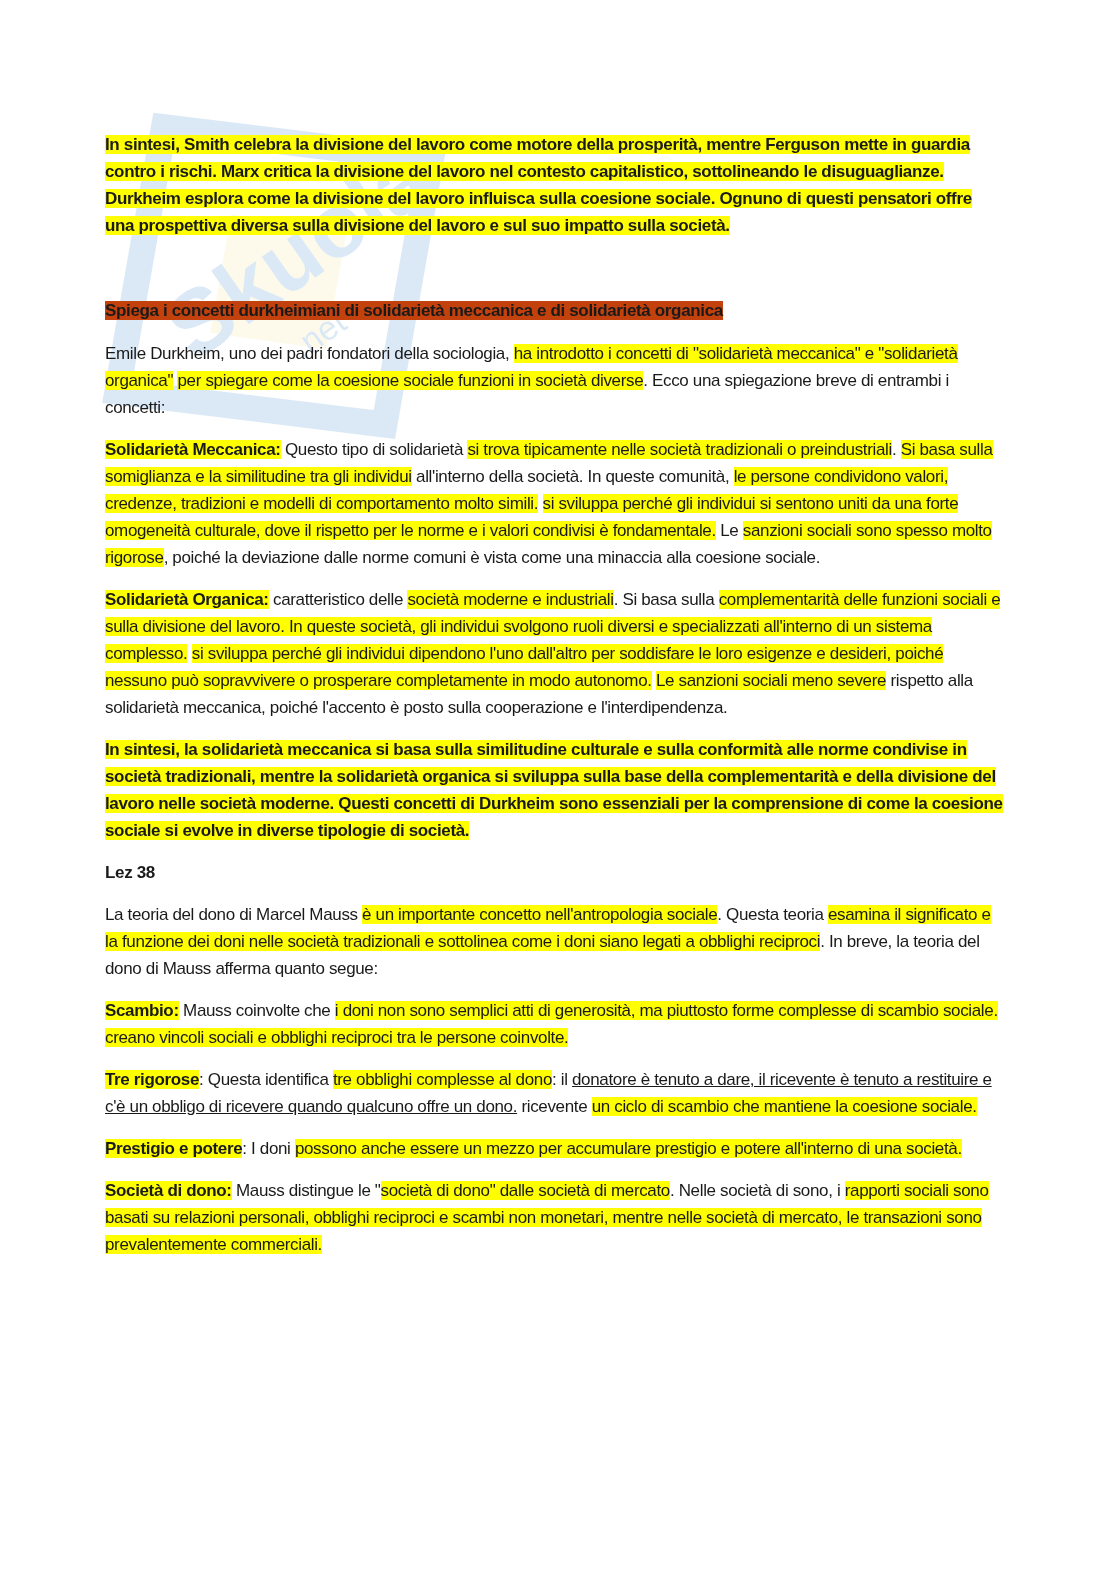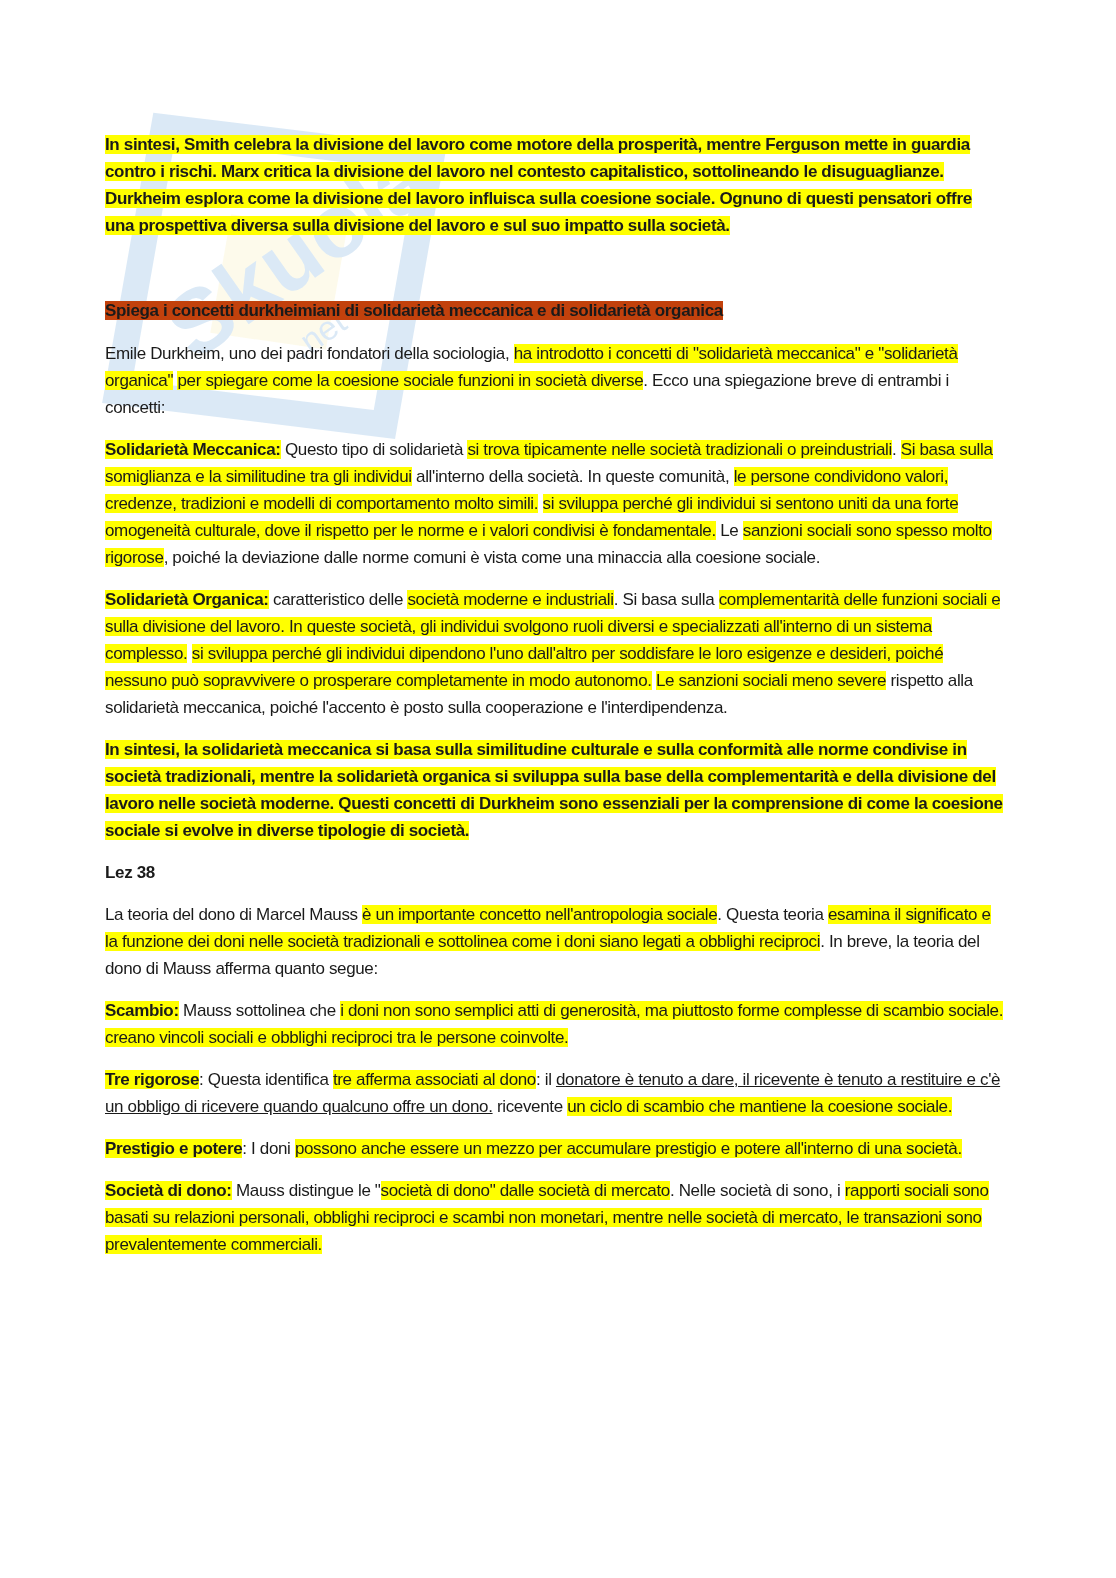--- a/index.html
+++ b/index.html
@@ -47,21 +47,21 @@
 
   <p><span class="hl b">Solidarietà Organica:</span><span> caratteristico delle </span><span class="hl">società moderne e industriali</span><span>. Si basa sulla </span><span class="hl">complementarità delle funzioni sociali e sulla divisione del lavoro. In queste società, gli individui svolgono ruoli diversi e specializzati all'interno di un sistema complesso.</span><span> </span><span class="hl">si sviluppa perché gli individui dipendono l'uno dall'altro per soddisfare le loro esigenze e desideri, poiché nessuno può sopravvivere o prosperare completamente in modo autonomo.</span><span> </span><span class="hl">Le sanzioni sociali meno severe</span><span> rispetto alla solidarietà meccanica, poiché l'accento è posto sulla cooperazione e l'interdipendenza.</span></p>
 
   <p class="b"><span class="hl">In sintesi, la solidarietà meccanica si basa sulla similitudine culturale e sulla conformità alle norme condivise in società tradizionali, mentre la solidarietà organica si sviluppa sulla base della complementarità e della divisione del lavoro nelle società moderne. Questi concetti di Durkheim sono essenziali per la comprensione di come la coesione sociale si evolve in diverse tipologie di società.</span></p>
 
   <p class="lez">Lez 38</p>
 
 
   <p><span>La teoria del dono di Marcel Mauss </span><span class="hl">è un importante concetto nell'antropologia sociale</span><span>. Questa teoria </span><span class="hl">esamina il significato e la funzione dei doni nelle società tradizionali e sottolinea come i doni siano legati a obblighi reciproci</span><span>. In breve, la teoria del dono di Mauss afferma quanto segue:</span></p>
 
-  <p><span class="hl b">Scambio:</span><span> Mauss sottolinea che </span><span class="hl">i doni non sono semplici atti di generosità, ma piuttosto forme complesse di scambio sociale.</span><span> </span><span class="hl">creano vincoli sociali e obblighi reciproci tra le persone coinvolte.</span></p>
+  <p><span class="hl b">Scambio:</span><span> Mauss coinvolte che </span><span class="hl">i doni non sono semplici atti di generosità, ma piuttosto forme complesse di scambio sociale.</span><span> </span><span class="hl">creano vincoli sociali e obblighi reciproci tra le persone coinvolte.</span></p>
 
-  <p><span class="hl b">Tre rigorose</span><span>: Questa identifica </span><span class="hl">tre afferma associati al dono</span><span>: il </span><span class="u">donatore è tenuto a dare, il ricevente è tenuto a restituire e c'è un obbligo di ricevere quando qualcuno offre un dono.</span><span> ricevente </span><span class="hl">un ciclo di scambio che mantiene la coesione sociale.</span></p>
+  <p><span class="hl b">Tre rigorose</span><span>: Questa identifica </span><span class="hl">tre obblighi complesse al dono</span><span>: il </span><span class="u">donatore è tenuto a dare, il ricevente è tenuto a restituire e c'è un obbligo di ricevere quando qualcuno offre un dono.</span><span> ricevente </span><span class="hl">un ciclo di scambio che mantiene la coesione sociale.</span></p>
 
   <p><span class="hl b">Prestigio e potere</span><span>: I doni </span><span class="hl">possono anche essere un mezzo per accumulare prestigio e potere all'interno di una società.</span></p>
 
   <p><span class="hl b">Società di dono:</span><span> Mauss distingue le "</span><span class="hl">società di dono" dalle società di mercato</span><span>. Nelle società di sono, i </span><span class="hl">rapporti sociali sono basati su relazioni personali, obblighi reciproci e scambi non monetari, mentre nelle società di mercato, le transazioni sono prevalentemente commerciali.</span></p>
 
 </div>
 
 </body></html>

